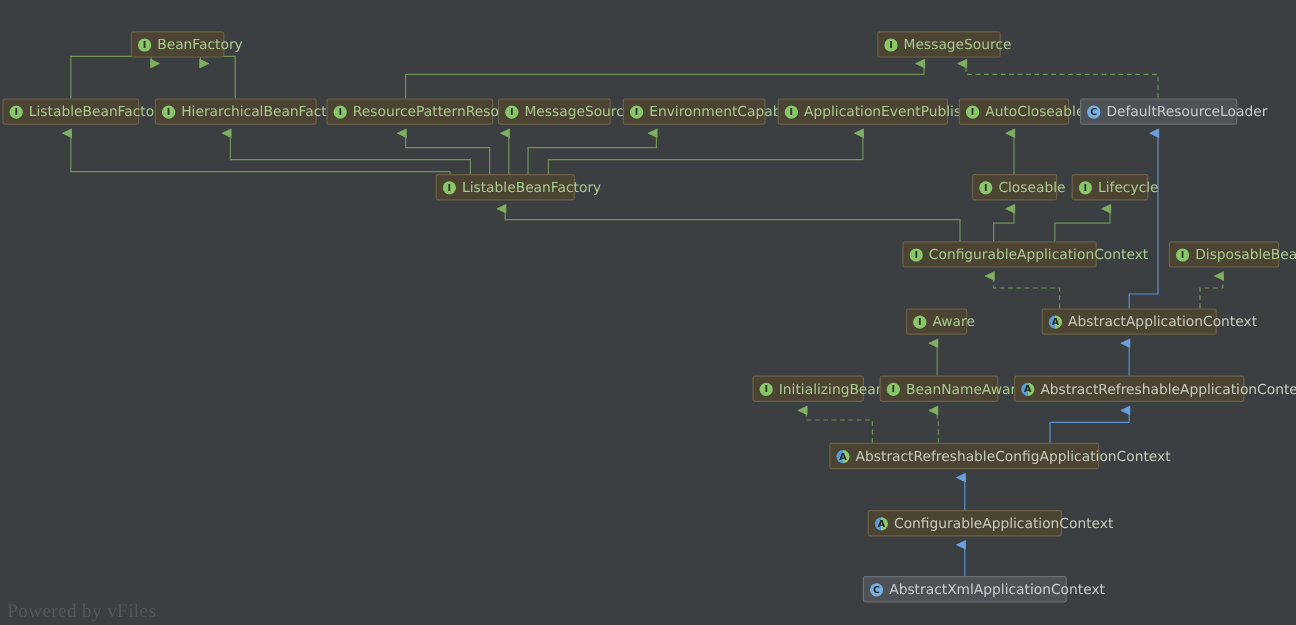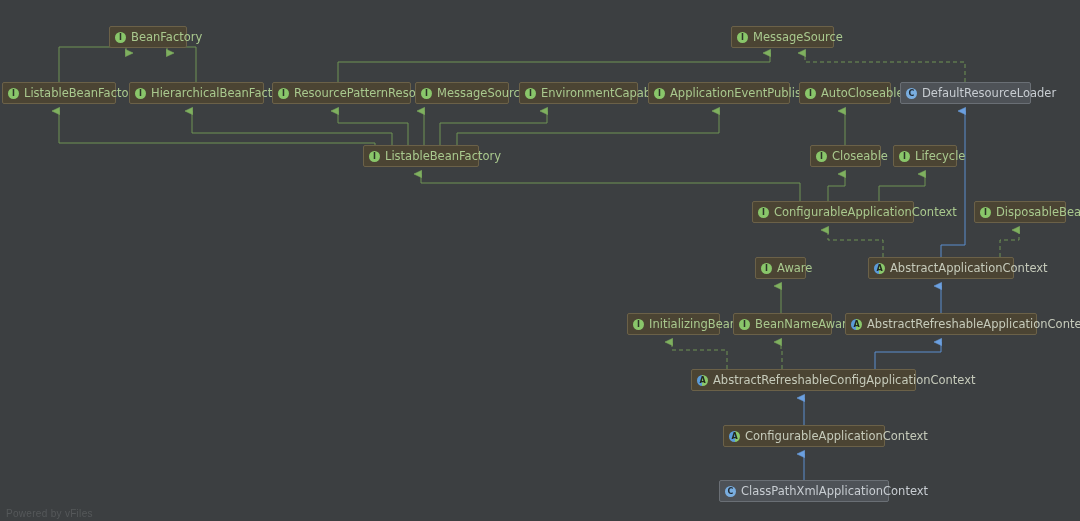--- a/index.html
+++ b/index.html
@@ -74,22 +74,22 @@
   }
   .ico span {
     position: absolute; left: 0; right: 0; top: 0; bottom: 0;
     display: block;
   }
 
   #watermark {
     position: absolute;
     left: 6px; bottom: 2px;
     color: #55585a;
-    font-size: 10px;
-    font-family: Liberation Sans, sans-serif;
+    font-size: 16px;
+    font-family: Liberation Serif, serif;
     letter-spacing: 0.3px;
     text-align: center;
   }
 </style>
 </head>
 <body>
 
 <div id="canvas">
 
   <svg id="edges" viewBox="0 0 1080 521" width="1080" height="521" xmlns="http://www.w3.org/2000/svg">
@@ -259,18 +259,18 @@
       <div class="node abs" style="left: 723px; top: 425px; width: 162px;">
         <span class="ico i-abstract">
           <span>A</span>
         </span>
         <span class="node-label">ConfigurableApplicationContext</span>
       </div>
       <div class="node cls" style="left: 719px; top: 480px; width: 170px;">
         <span class="ico i-class">
           <span>C</span>
         </span>
-        <span class="node-label">ClassPathXmlApplicationContext</span>
+        <span class="node-label">AbstractXmlApplicationContext</span>
       </div>
     </div>
 
   <div id="watermark">Powered by vFiles</div>
 </div>
 
 </body></html>

